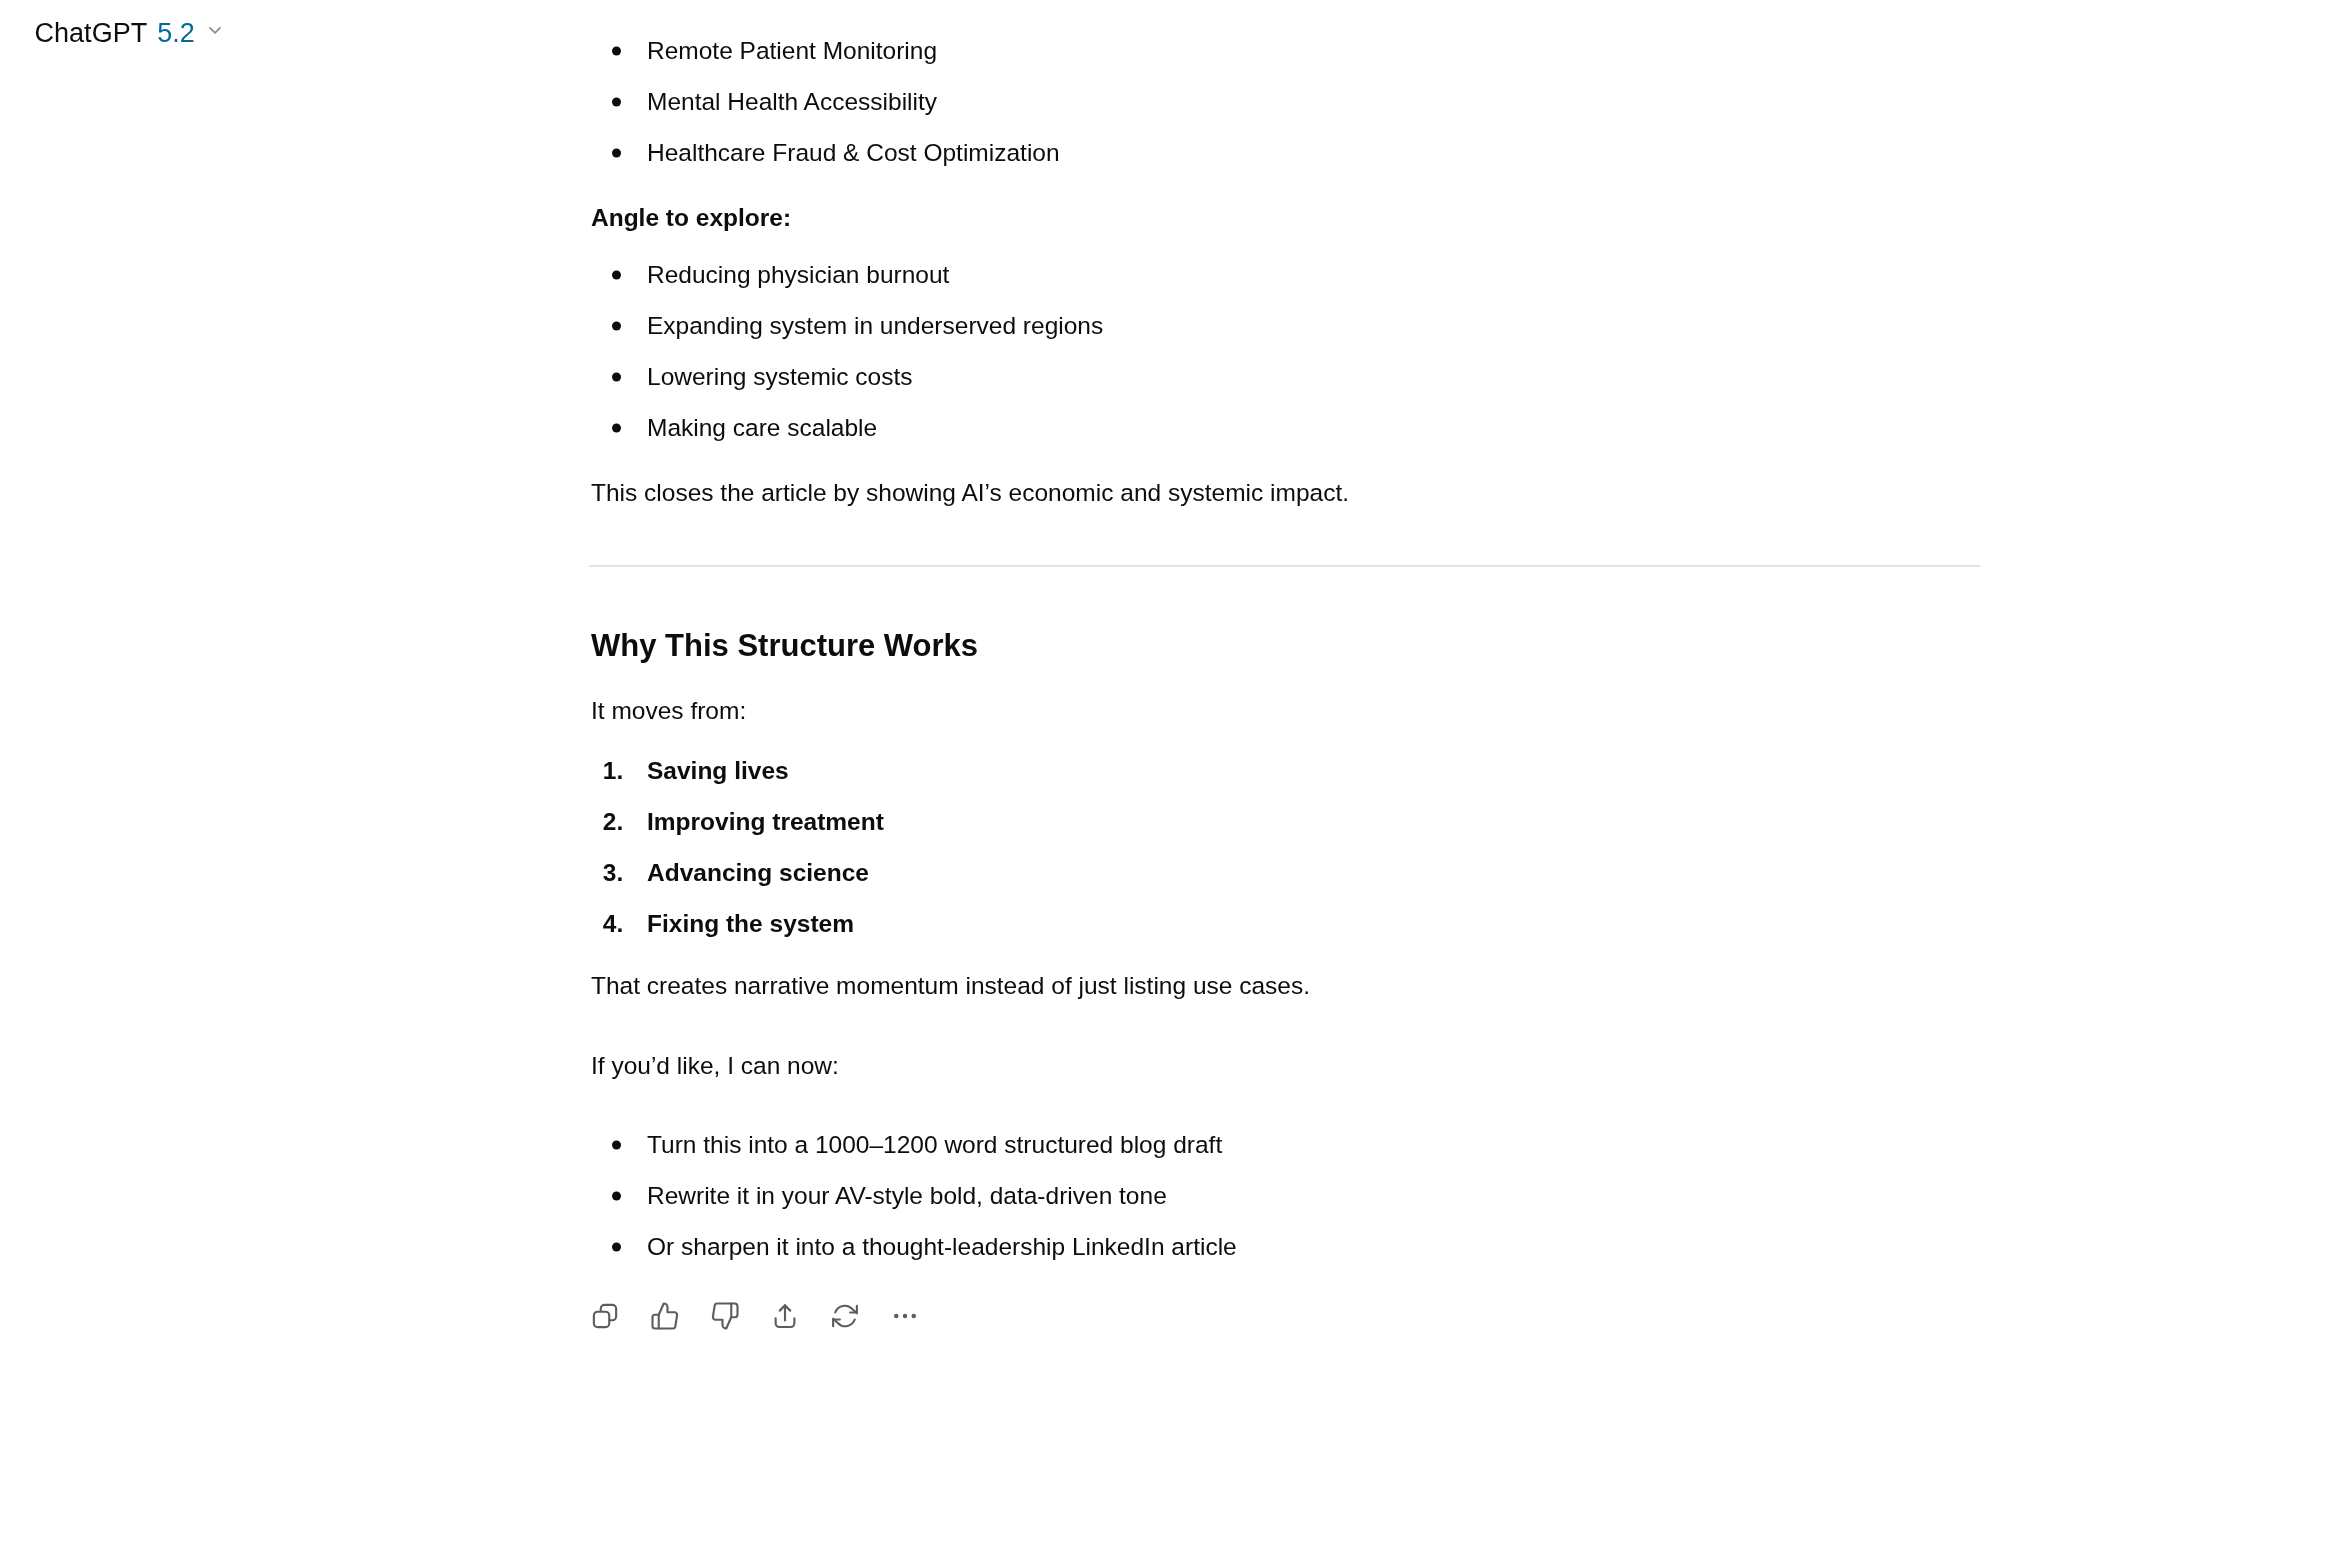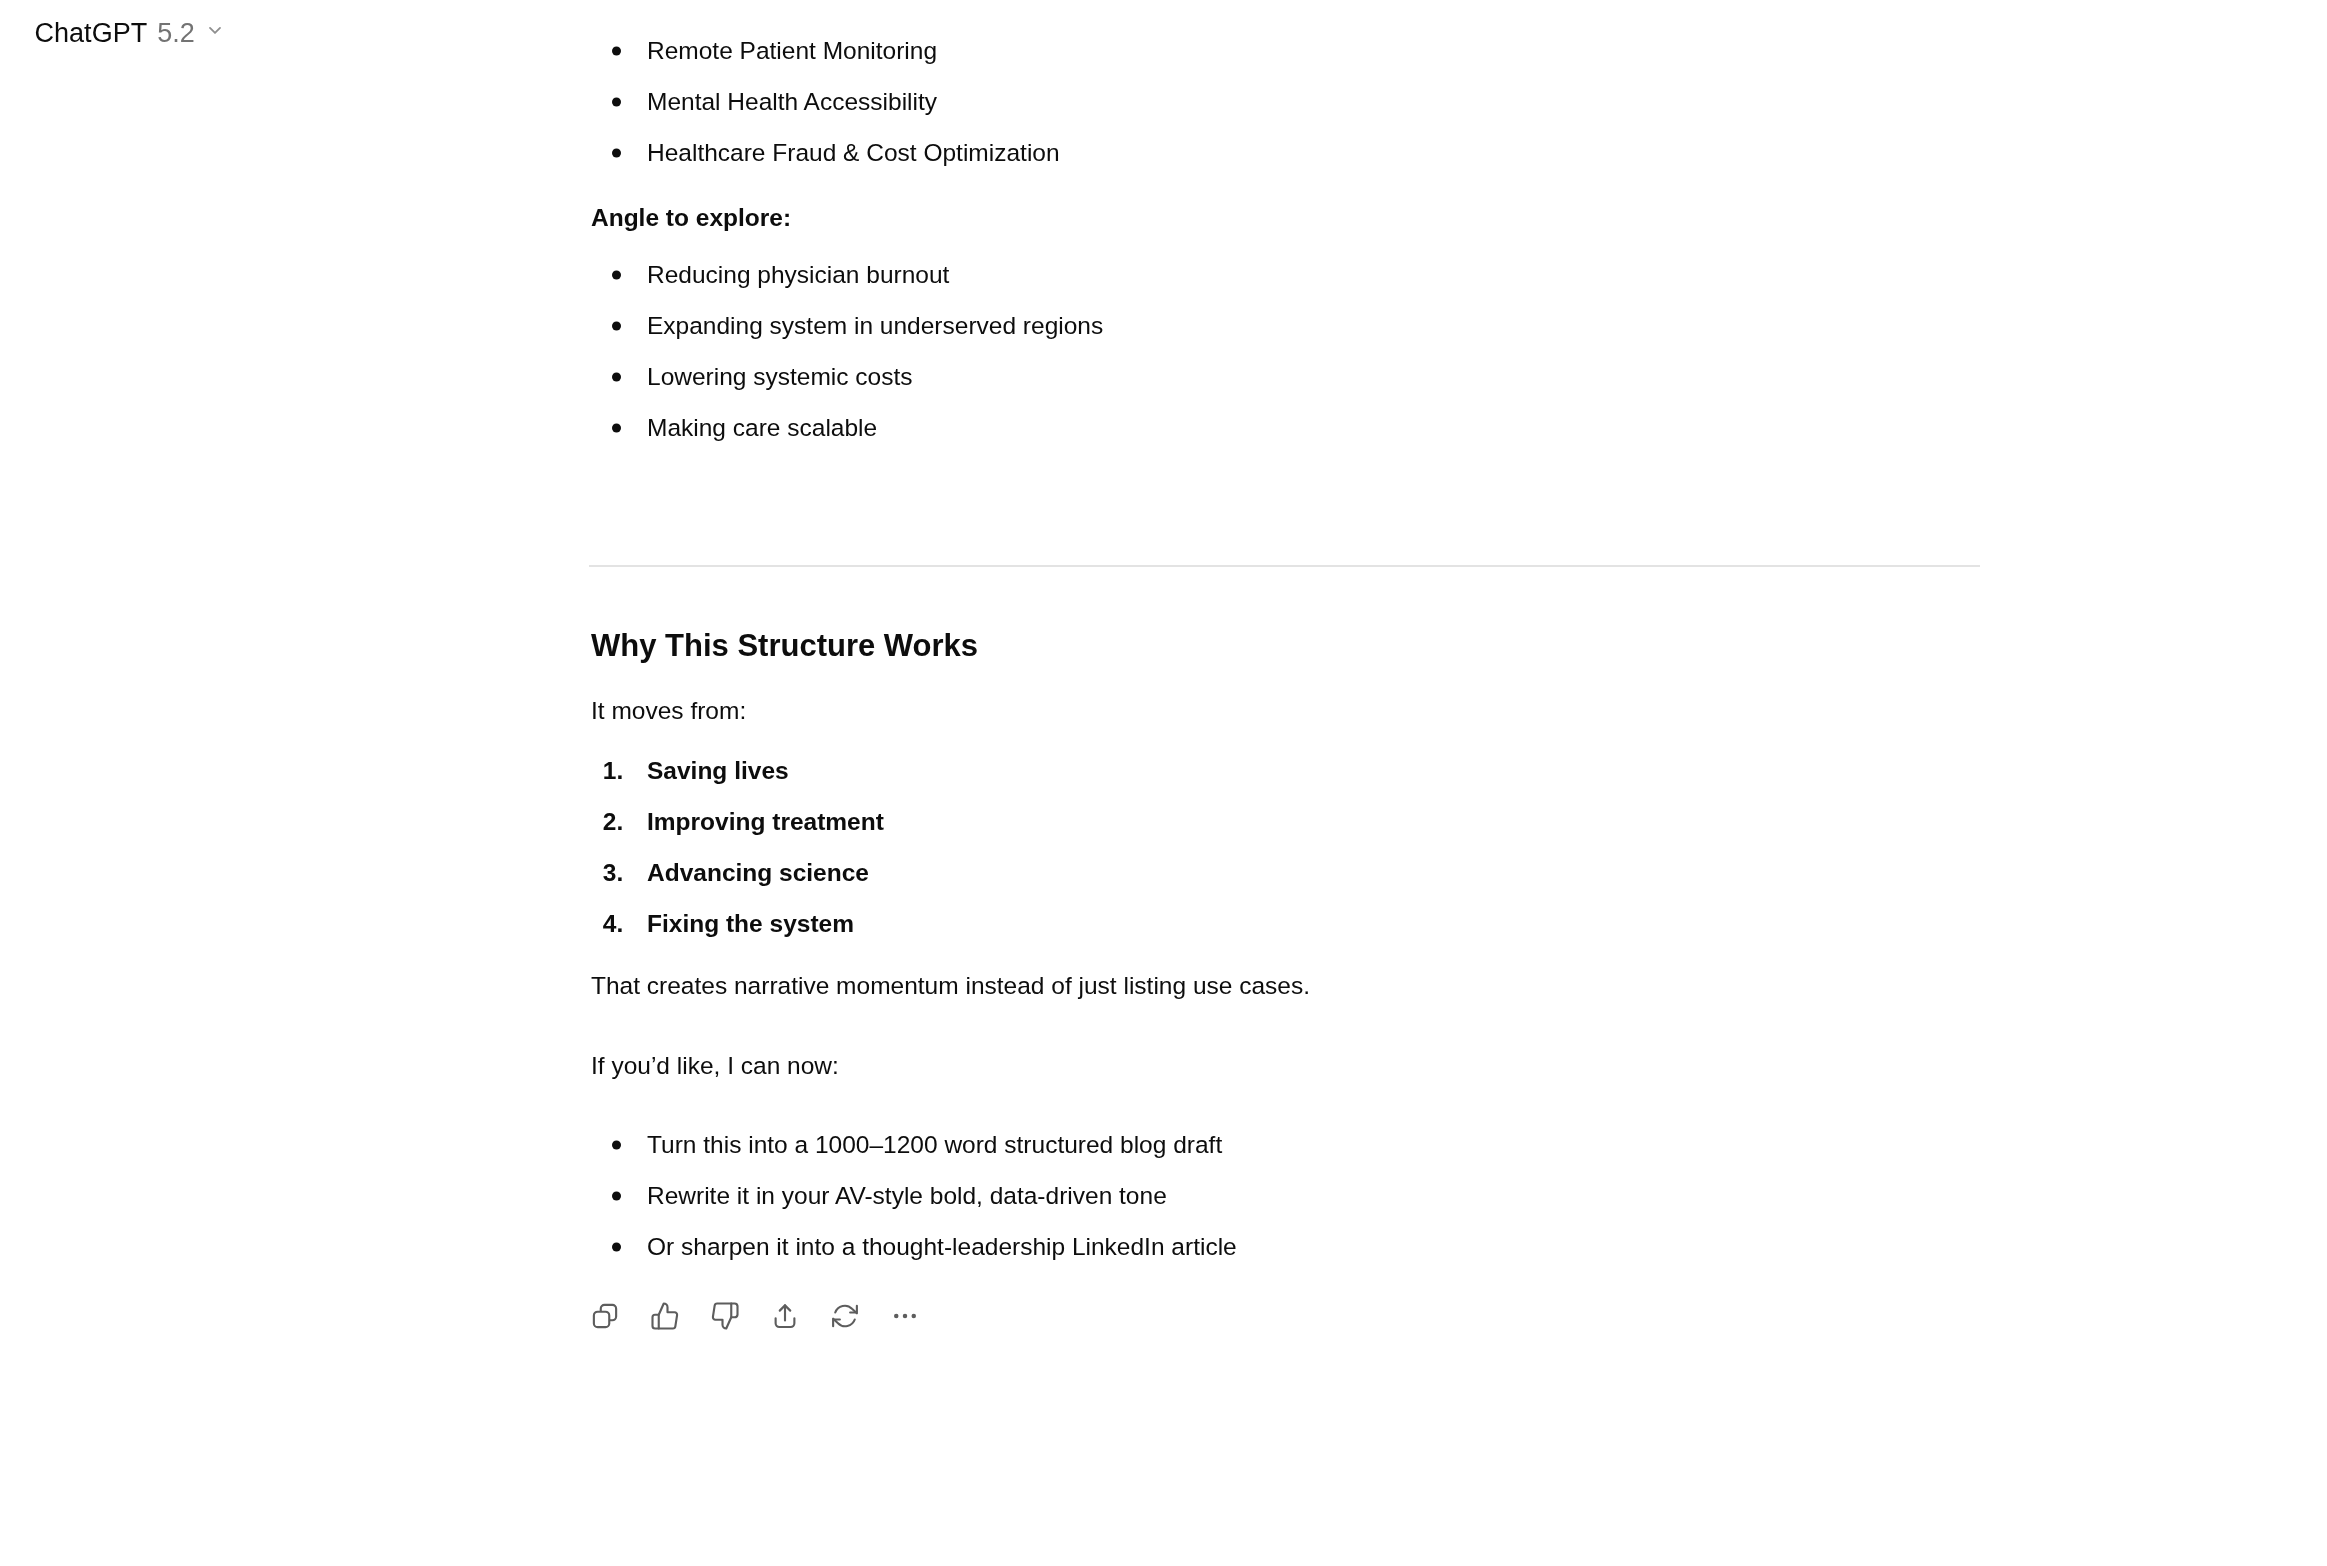--- a/index.html
+++ b/index.html
@@ -27,21 +27,21 @@
     gap: 10px;
     background: none;
     border: none;
     padding: 1.8px 3.6px;
     cursor: pointer;
     font-family: "Liberation Sans", sans-serif;
     font-size: 27px;
     line-height: 35px;
   }
   .model-selector .app-name { font-weight: 500; color: #0d0d0d; }
-  .model-selector .version  { font-weight: 400; color: #737373; }
+  .model-selector .version  { font-weight: 400; color: #0369a1; }
   .model-selector .chev     { display: flex; align-items: center; margin-top: 3.6px; }
 
   
   .message { position: absolute; left: 0; top: 14px; width: 2005px; height: 1566px; }
 
   .abs { position: absolute; left: 591px; width: 1391px; }
 
   p.body-text {
     margin: 0;
     font-size: 24.5px;
@@ -164,20 +164,21 @@
     <li>
         <span class="dot"></span>
         <span>Lowering systemic costs</span>
       </li>
     <li>
         <span class="dot"></span>
         <span>Making care scalable</span>
       </li>
   </ul>
 
+  <p class="body-text abs" style="top:462px">This closes the article by showing AI’s economic and systemic impact.</p>
 
   <div class="divider"></div>
 
   <h3 class="section-heading abs" style="top:613px">Why This Structure Works</h3>
 
   <p class="body-text abs" style="top:680px">It moves from:</p>
 
   <ol class="nlist abs" style="top:731px">
     <li>
         <span class="num">1.</span>

